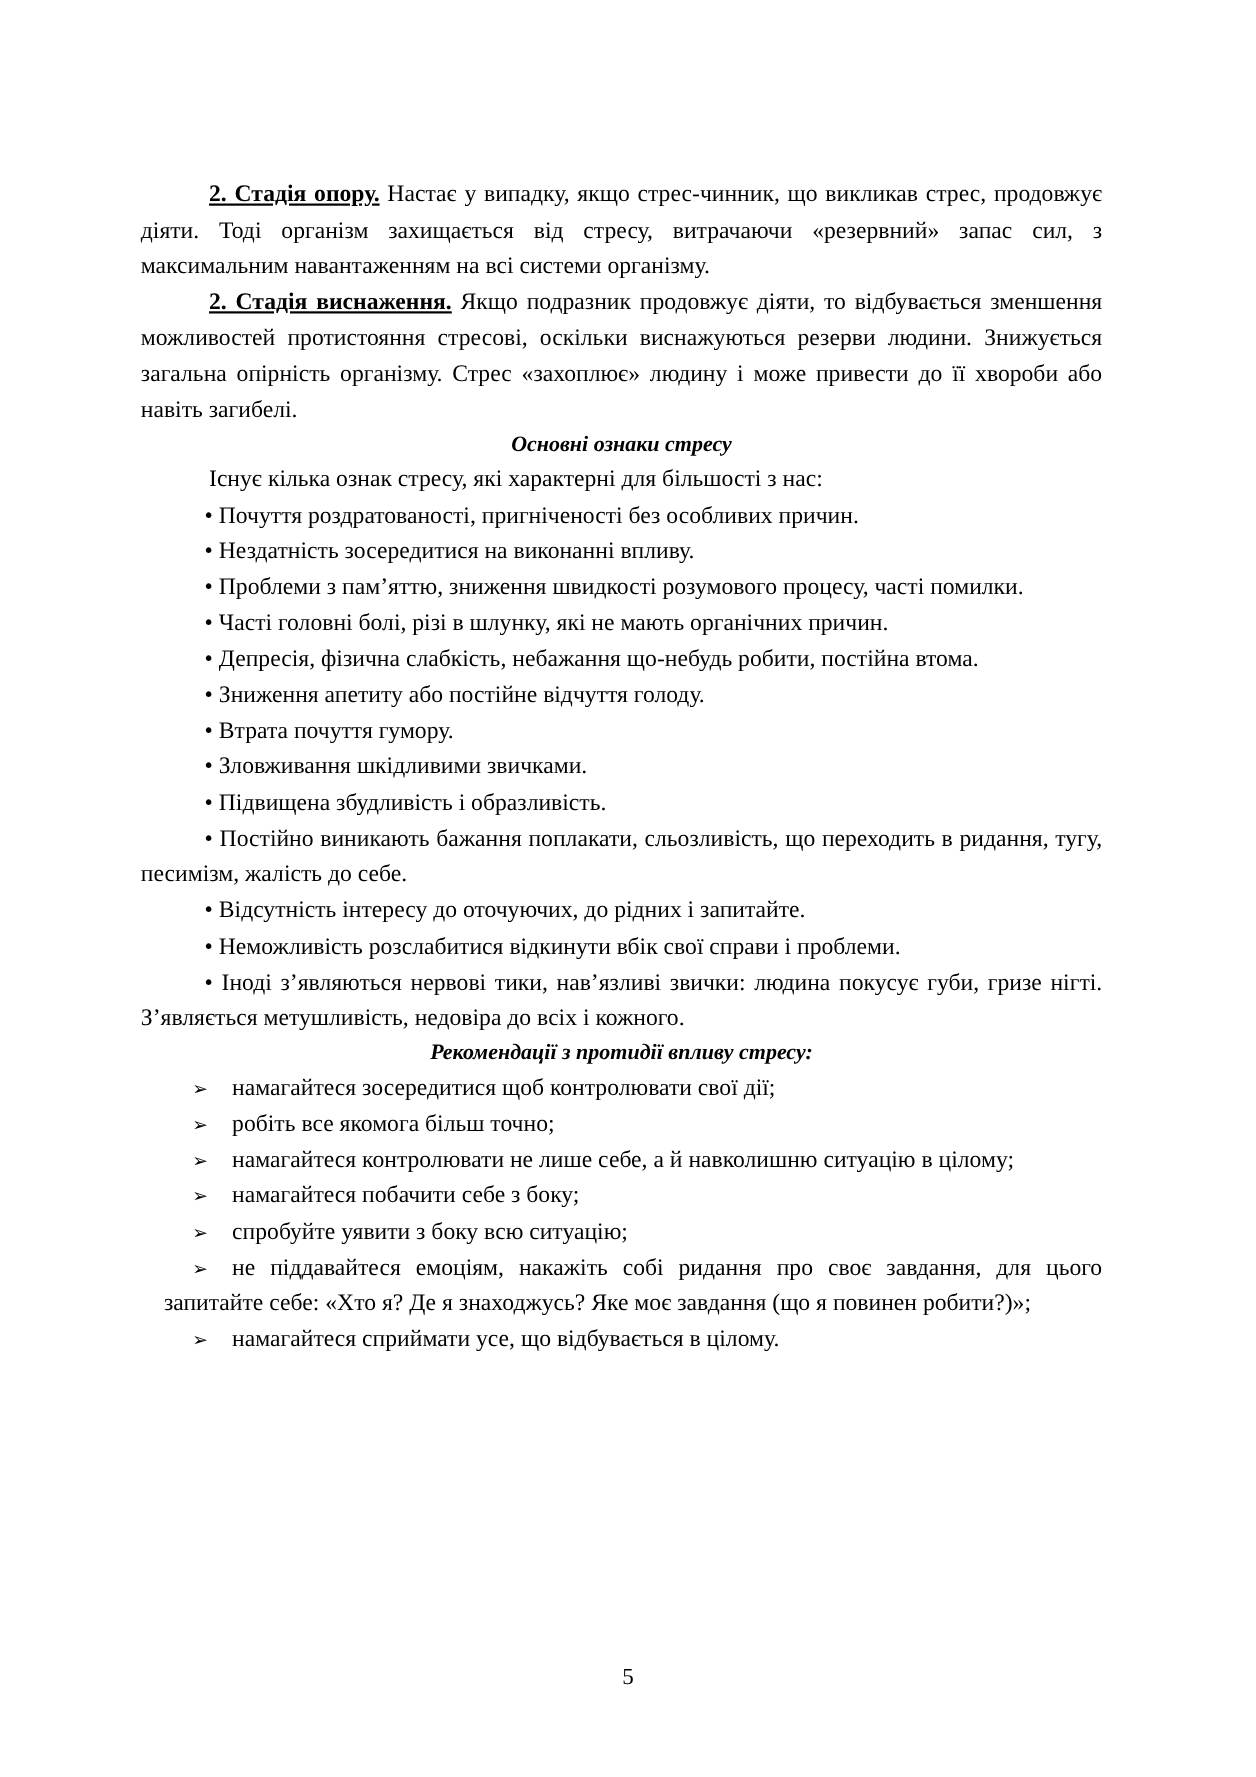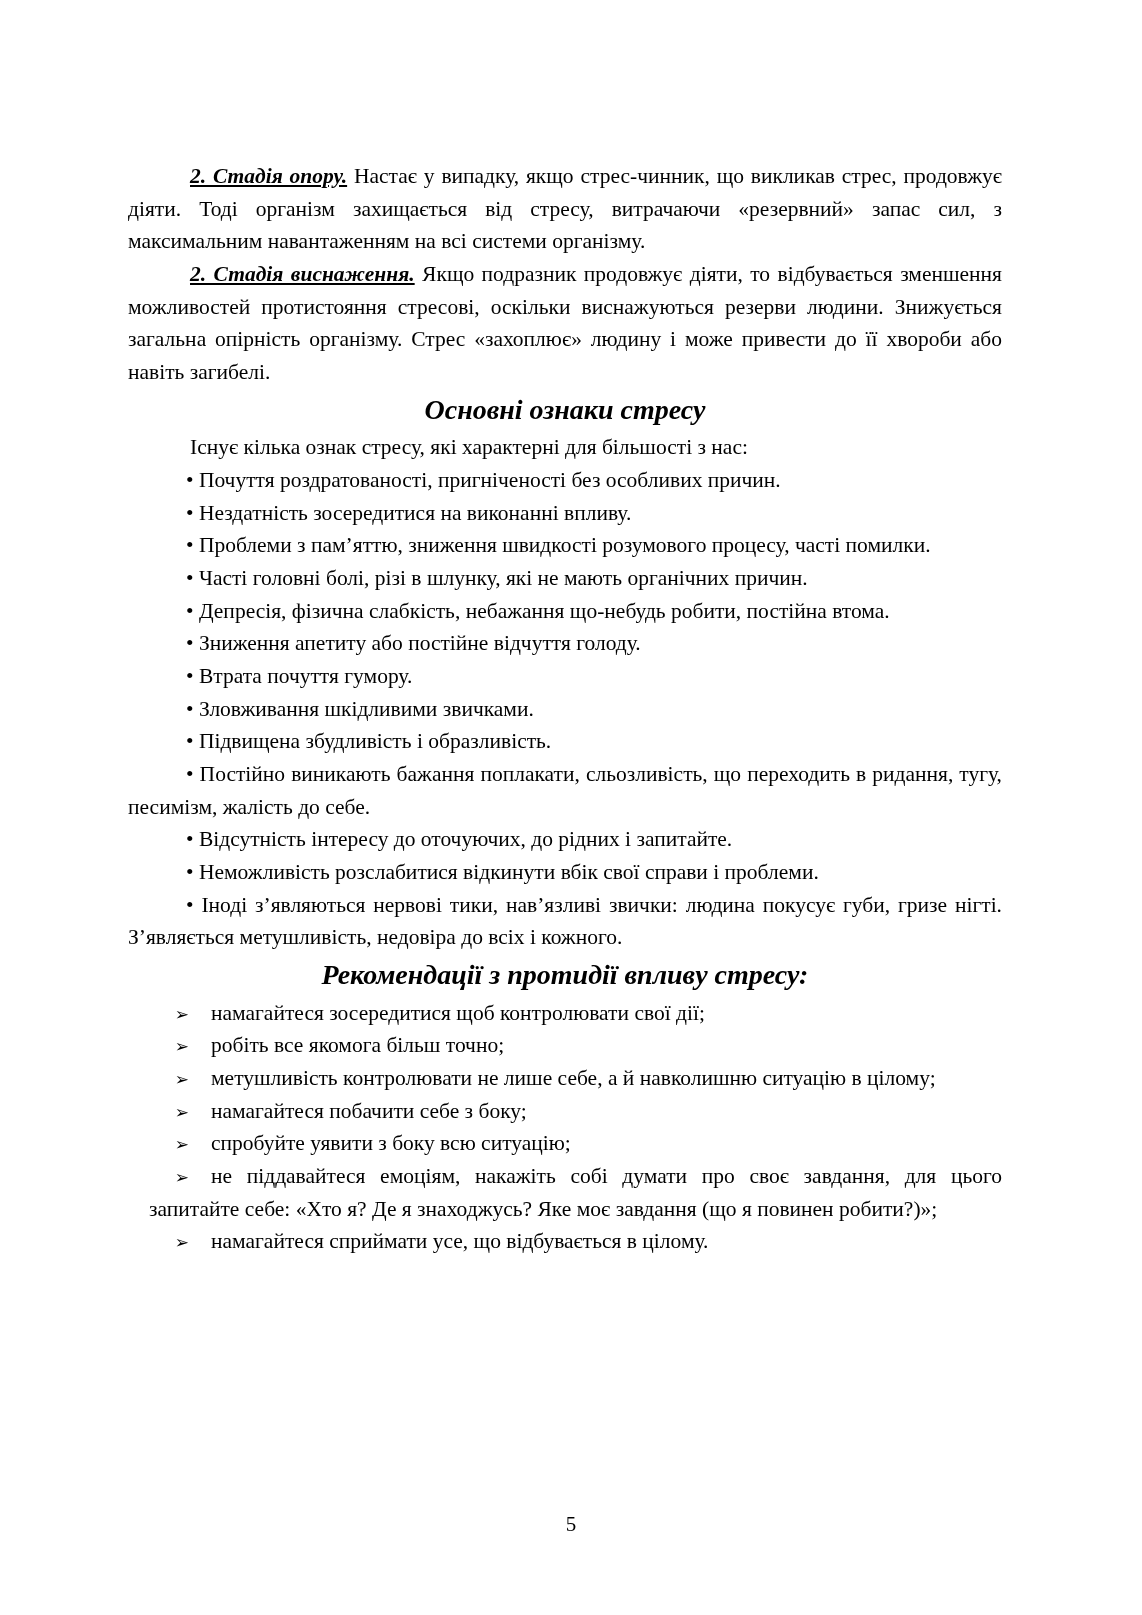--- a/index.html
+++ b/index.html
@@ -30,28 +30,27 @@
     text-justify: inter-word;
   }
   p {
     margin: 0;
   }
   .indent {
     text-indent: 62px;
   }
   .run-bold-italic-underline {
     font-weight: bold;
-    font-style: italic;
     text-decoration: underline;
   }
   .heading-center {
     text-align: center;
     font-weight: bold;
     font-style: italic;
-    font-size: 28px;
+    font-size: 20px;
     margin: 0;
   }
   .bullet-line {
     text-indent: 58px;
   }
   .arrow-item {
     display: block;
     text-indent: 0;
     padding-left: 0;
     position: relative;
@@ -109,22 +108,22 @@
     <p class="bullet-line">• Підвищена збудливість і образливість.</p>
     <p class="bullet-line">• Постійно виникають бажання поплакати, сльозливість, що переходить в ридання, тугу, песимізм, жалість до себе.</p>
     <p class="bullet-line">• Відсутність інтересу до оточуючих, до рідних і запитайте.</p>
     <p class="bullet-line">• Неможливість розслабитися відкинути вбік свої справи і проблеми.</p>
     <p class="bullet-line">• Іноді з’являються нервові тики, нав’язливі звички: людина покусує губи, гризе нігті. З’являється метушливість, недовіра до всіх і кожного.</p>
 
     <p class="heading-center">Рекомендації з протидії впливу стресу:</p>
 
     <p class="arrow-item"><span class="arrow-glyph">➢</span><span class="arrow-text">намагайтеся зосередитися щоб контролювати свої дії;</span></p>
     <p class="arrow-item"><span class="arrow-glyph">➢</span><span class="arrow-text">робіть все якомога більш точно;</span></p>
-    <p class="arrow-item"><span class="arrow-glyph">➢</span><span class="arrow-text">метушливість контролювати не лише себе, а й навколишню ситуацію в цілому;</span></p>
+    <p class="arrow-item"><span class="arrow-glyph">➢</span><span class="arrow-text">намагайтеся контролювати не лише себе, а й навколишню ситуацію в цілому;</span></p>
     <p class="arrow-item"><span class="arrow-glyph">➢</span><span class="arrow-text">намагайтеся побачити себе з боку;</span></p>
     <p class="arrow-item"><span class="arrow-glyph">➢</span><span class="arrow-text">спробуйте уявити з боку всю ситуацію;</span></p>
-    <p class="arrow-item"><span class="arrow-glyph">➢</span><span class="arrow-text">не піддавайтеся емоціям, накажіть собі думати про своє завдання, для цього запитайте себе: «Хто я? Де я знаходжусь? Яке моє завдання (що я повинен робити?)»;</span></p>
+    <p class="arrow-item"><span class="arrow-glyph">➢</span><span class="arrow-text">не піддавайтеся емоціям, накажіть собі ридання про своє завдання, для цього запитайте себе: «Хто я? Де я знаходжусь? Яке моє завдання (що я повинен робити?)»;</span></p>
     <p class="arrow-item"><span class="arrow-glyph">➢</span><span class="arrow-text">намагайтеся сприймати усе, що відбувається в цілому.</span></p>
 
   </div>
 
   <div class="page-number">5</div>
 </div>
 
 </body></html>

